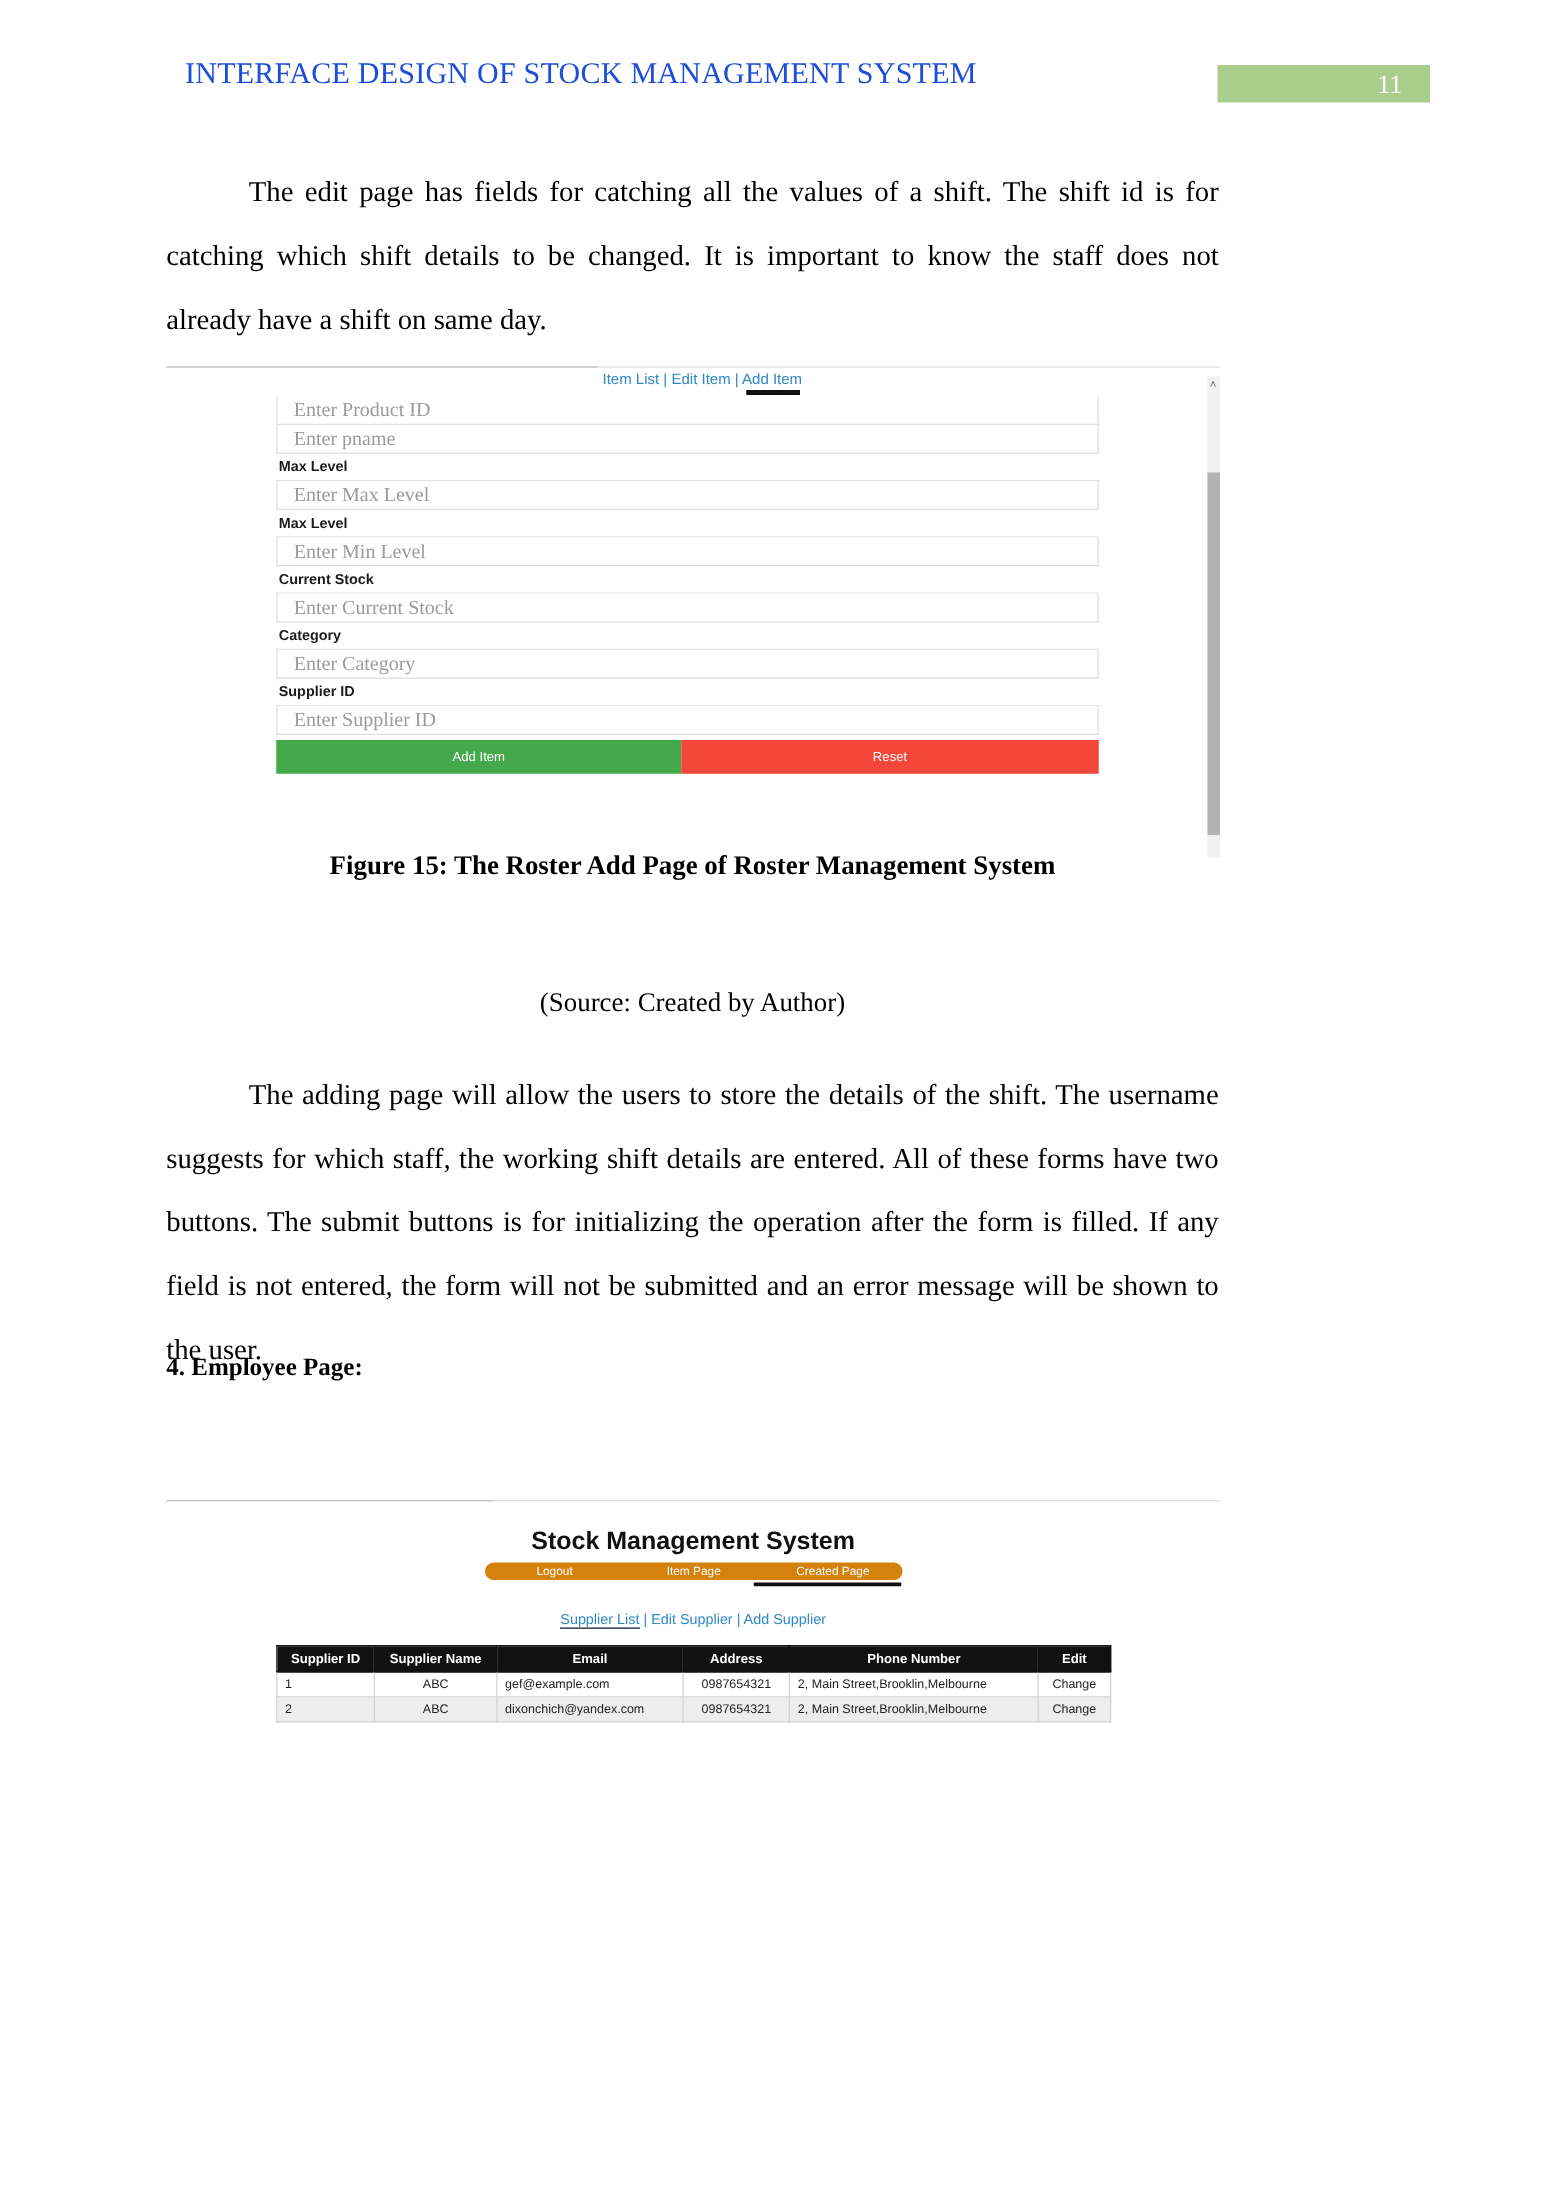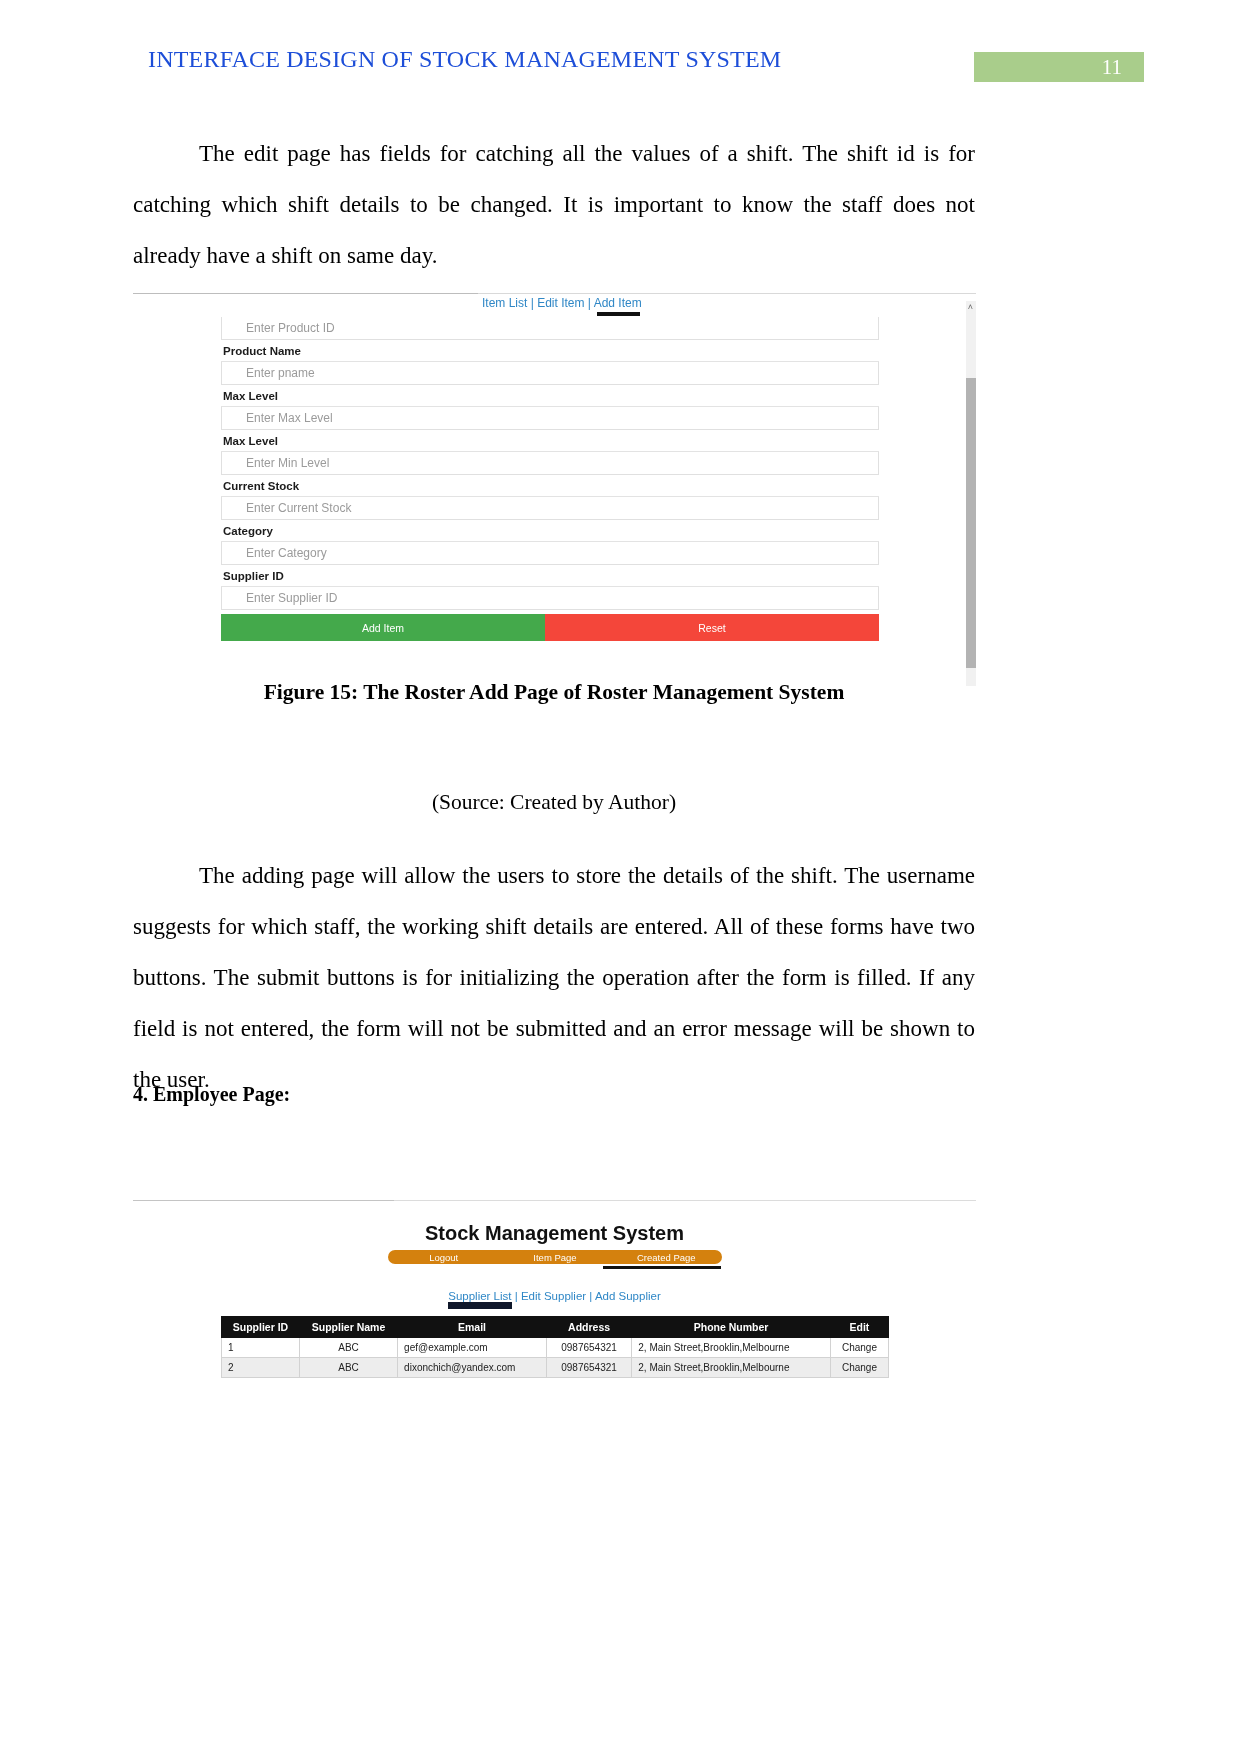--- a/index.html
+++ b/index.html
@@ -79,22 +79,22 @@
     font-family:"Liberation Sans", sans-serif;
     font-size:11.5px;font-weight:bold;color:#1b1b1b;
     padding:4px 0 3px 2px;
     border-bottom:1px solid #e3e3e3;
     height:14px;line-height:14px;
   }
   .f-input{
     height:23px;line-height:23px;
     border:1px solid #e0e0e0;border-top:none;
     background:#fff;
-    font-family:Liberation Sans, sans-serif;font-size:12px;color:#9b9b9b;
-    padding-left:24px;
+    font-family:Liberation Serif, serif;font-size:16px;color:#9b9b9b;
+    padding-left:13px;
     box-sizing:border-box;
   }
   .f-btnrow{display:flex;margin-top:4px;height:27px;}
   .btn-add{
     flex:0 0 324px;background:#44a94b;color:#ffffff;
     font-family:"Liberation Sans", sans-serif;font-size:10.5px;
     display:flex;align-items:center;justify-content:center;
   }
   .btn-reset{
     flex:1 1 auto;background:#f4463a;color:#ffffff;
@@ -135,21 +135,21 @@
   }
   .fig2-nav-underline{
     position:absolute;left:470px;top:66px;width:118px;height:3px;background:#111;
   }
   .fig2-sublinks{
     position:absolute;left:0;top:90px;width:843px;text-align:center;
     font-family:"Liberation Sans", sans-serif;font-size:11.5px;color:#2f87c6;
     white-space:nowrap;
   }
   .fig2-sublinks a{color:#2f87c6;text-decoration:none;}
-  .fig2-sublinks .u{border-bottom:7px solid #0f172a;}
+  .fig2-sublinks .u{border-bottom:1px solid #0f172a;}
 
   .sup-table{
     position:absolute;left:88px;top:116px;width:668px;
     border-collapse:collapse;
     font-family:"Liberation Sans", sans-serif;font-size:10px;color:#1b1b1b;
   }
   .sup-table th{
     background:#111111;color:#ffffff;font-size:10.5px;font-weight:bold;
     height:18px;border:1px solid #111;text-align:center;
   }
@@ -180,21 +180,20 @@
 
     <div class="fig1-nav">
       <a href="#">Item List</a><span class="sep"> | </span><a href="#">Edit Item</a><span class="sep"> | </span><a href="#" class="active">Add Item</a>
     </div>
     <div class="fig1-nav-underline"></div>
 
     <div class="form-card">
 
       <div class="f-input">Enter Product ID</div>
 
-      <div class="f-label">Product Name</div>
       <div class="f-input">Enter pname</div>
 
       <div class="f-label">Max Level</div>
       <div class="f-input">Enter Max Level</div>
 
       <div class="f-label">Max Level</div>
       <div class="f-input">Enter Min Level</div>
 
       <div class="f-label">Current Stock</div>
       <div class="f-input">Enter Current Stock</div>

